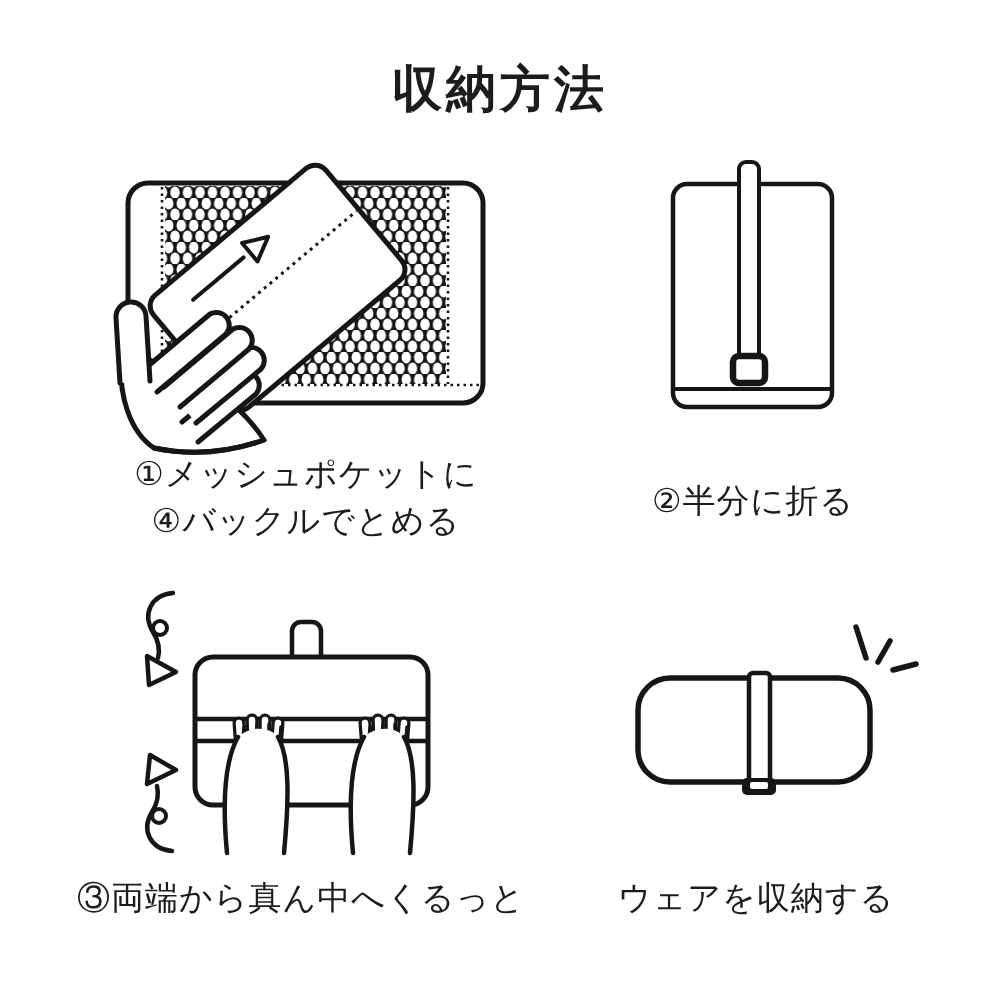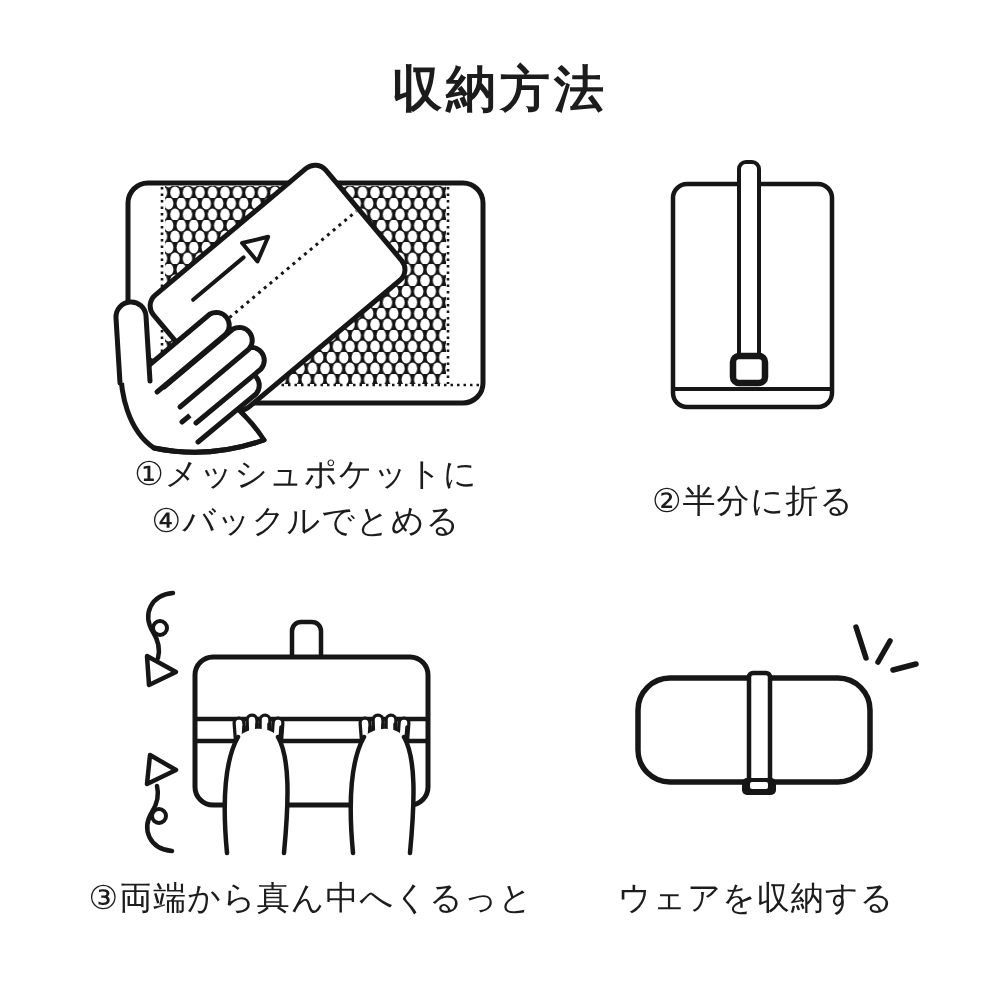--- a/index.html
+++ b/index.html
@@ -13,21 +13,21 @@
     position:absolute; top:56px; left:0; width:1000px;
     text-align:center; font-size:50px; font-weight:700; letter-spacing:4px;
   }
   .caption {
     position:absolute; font-size:33px; letter-spacing:1px;
     text-align:center; line-height:1.42; font-weight:400;
   }
   .caption .line { display:block; }
   .caption-1 { left:106px; top:451px; width:400px; }
   .caption-2 { left:603px; top:478px; width:300px; }
-  .caption-3 { left:61px;  top:875px; width:500px; }
+  .caption-3 { left:51px;  top:875px; width:500px;font-family:Liberation Serif, serif; }
   .caption-4 { left:556px; top:875px; width:400px; }
   svg.art { position:absolute; left:0; top:0; }
   svg.art * { stroke-linejoin:round; }
 </style>
 </head>
 <body>
 
 <div class="sheet">
 
   <div class="title">収納方法</div>

